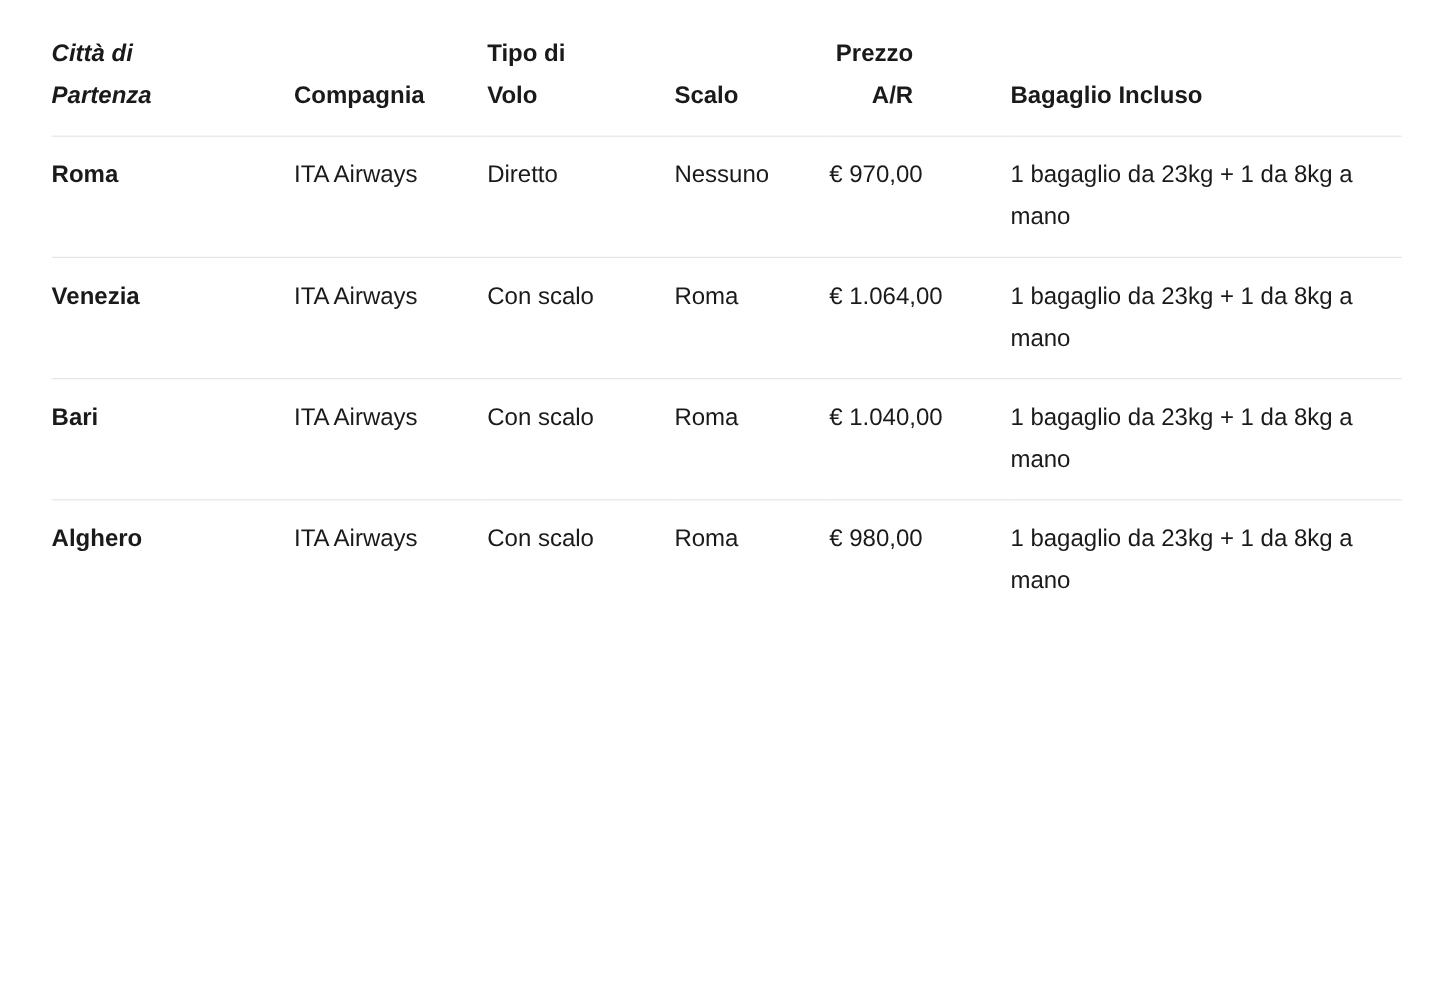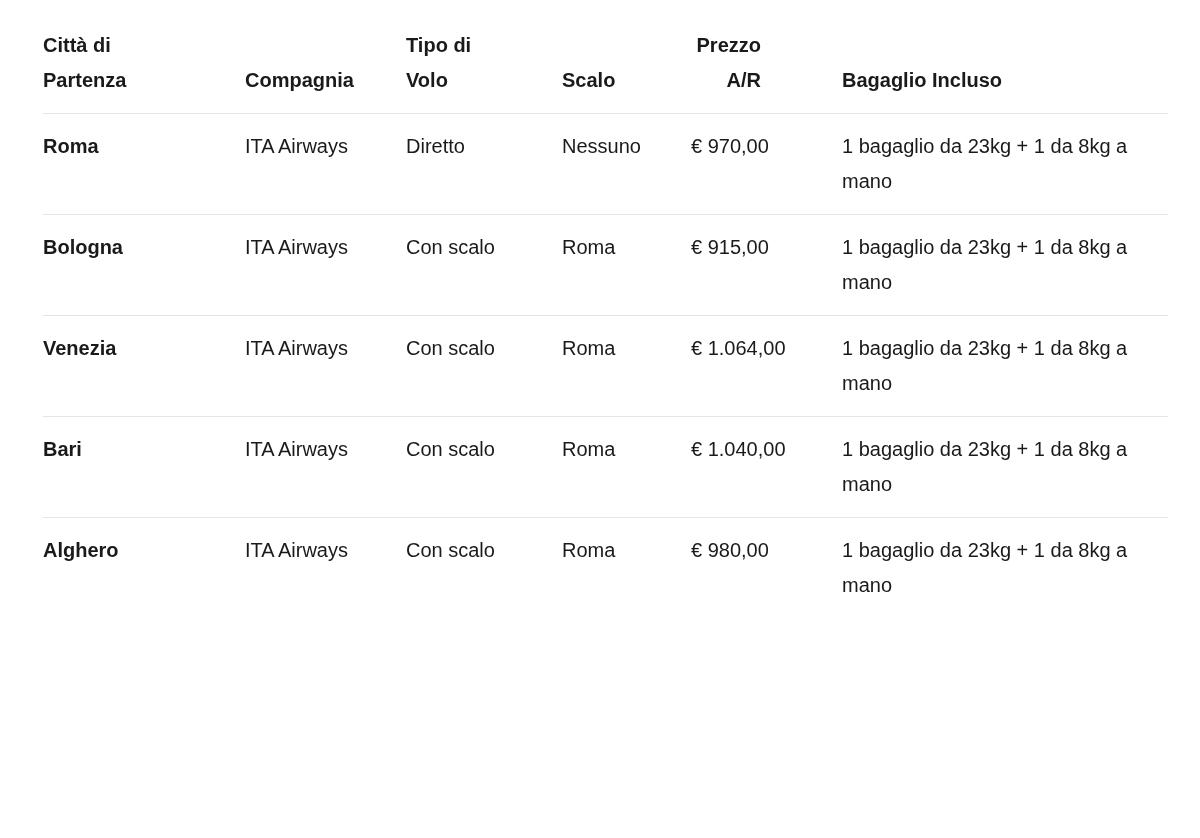--- a/index.html
+++ b/index.html
@@ -36,21 +36,21 @@
     line-height: 35px;
     margin: 0;
   }
   thead th {
     vertical-align: bottom;
     font-weight: 700;
     padding: 12px 0 15px 0;
   }
   thead th span { display: inline-block; }
   
-  .wrap-city  { width: 95px; }
+  .wrap-city  { width: 95px; font-style: italic; }
   .wrap-type  { width: 72px; }
   .wrap-price { width: 70px; text-align: right; }
 
   tbody tr {
     border-top: 1px solid #e5e5e5;
   }
   tbody td {
     vertical-align: top;
     padding: 15px 0;
     font-weight: 400;
@@ -100,28 +100,20 @@
     <tbody>
   <tr>
     <td class="cell-city">Roma</td>
     <td class="cell-airline">ITA Airways</td>
     <td class="cell-type">Diretto</td>
     <td class="cell-stopover">Nessuno</td>
     <td class="cell-price">€ 970,00</td>
     <td class="cell-baggage">1 bagaglio da 23kg + 1 da 8kg a mano</td>
   </tr>
 
-  <tr>
-    <td class="cell-city">Bologna</td>
-    <td class="cell-airline">ITA Airways</td>
-    <td class="cell-type">Con scalo</td>
-    <td class="cell-stopover">Roma</td>
-    <td class="cell-price">€ 915,00</td>
-    <td class="cell-baggage">1 bagaglio da 23kg + 1 da 8kg a mano</td>
-  </tr>
 
   <tr>
     <td class="cell-city">Venezia</td>
     <td class="cell-airline">ITA Airways</td>
     <td class="cell-type">Con scalo</td>
     <td class="cell-stopover">Roma</td>
     <td class="cell-price">€ 1.064,00</td>
     <td class="cell-baggage">1 bagaglio da 23kg + 1 da 8kg a mano</td>
   </tr>
 

